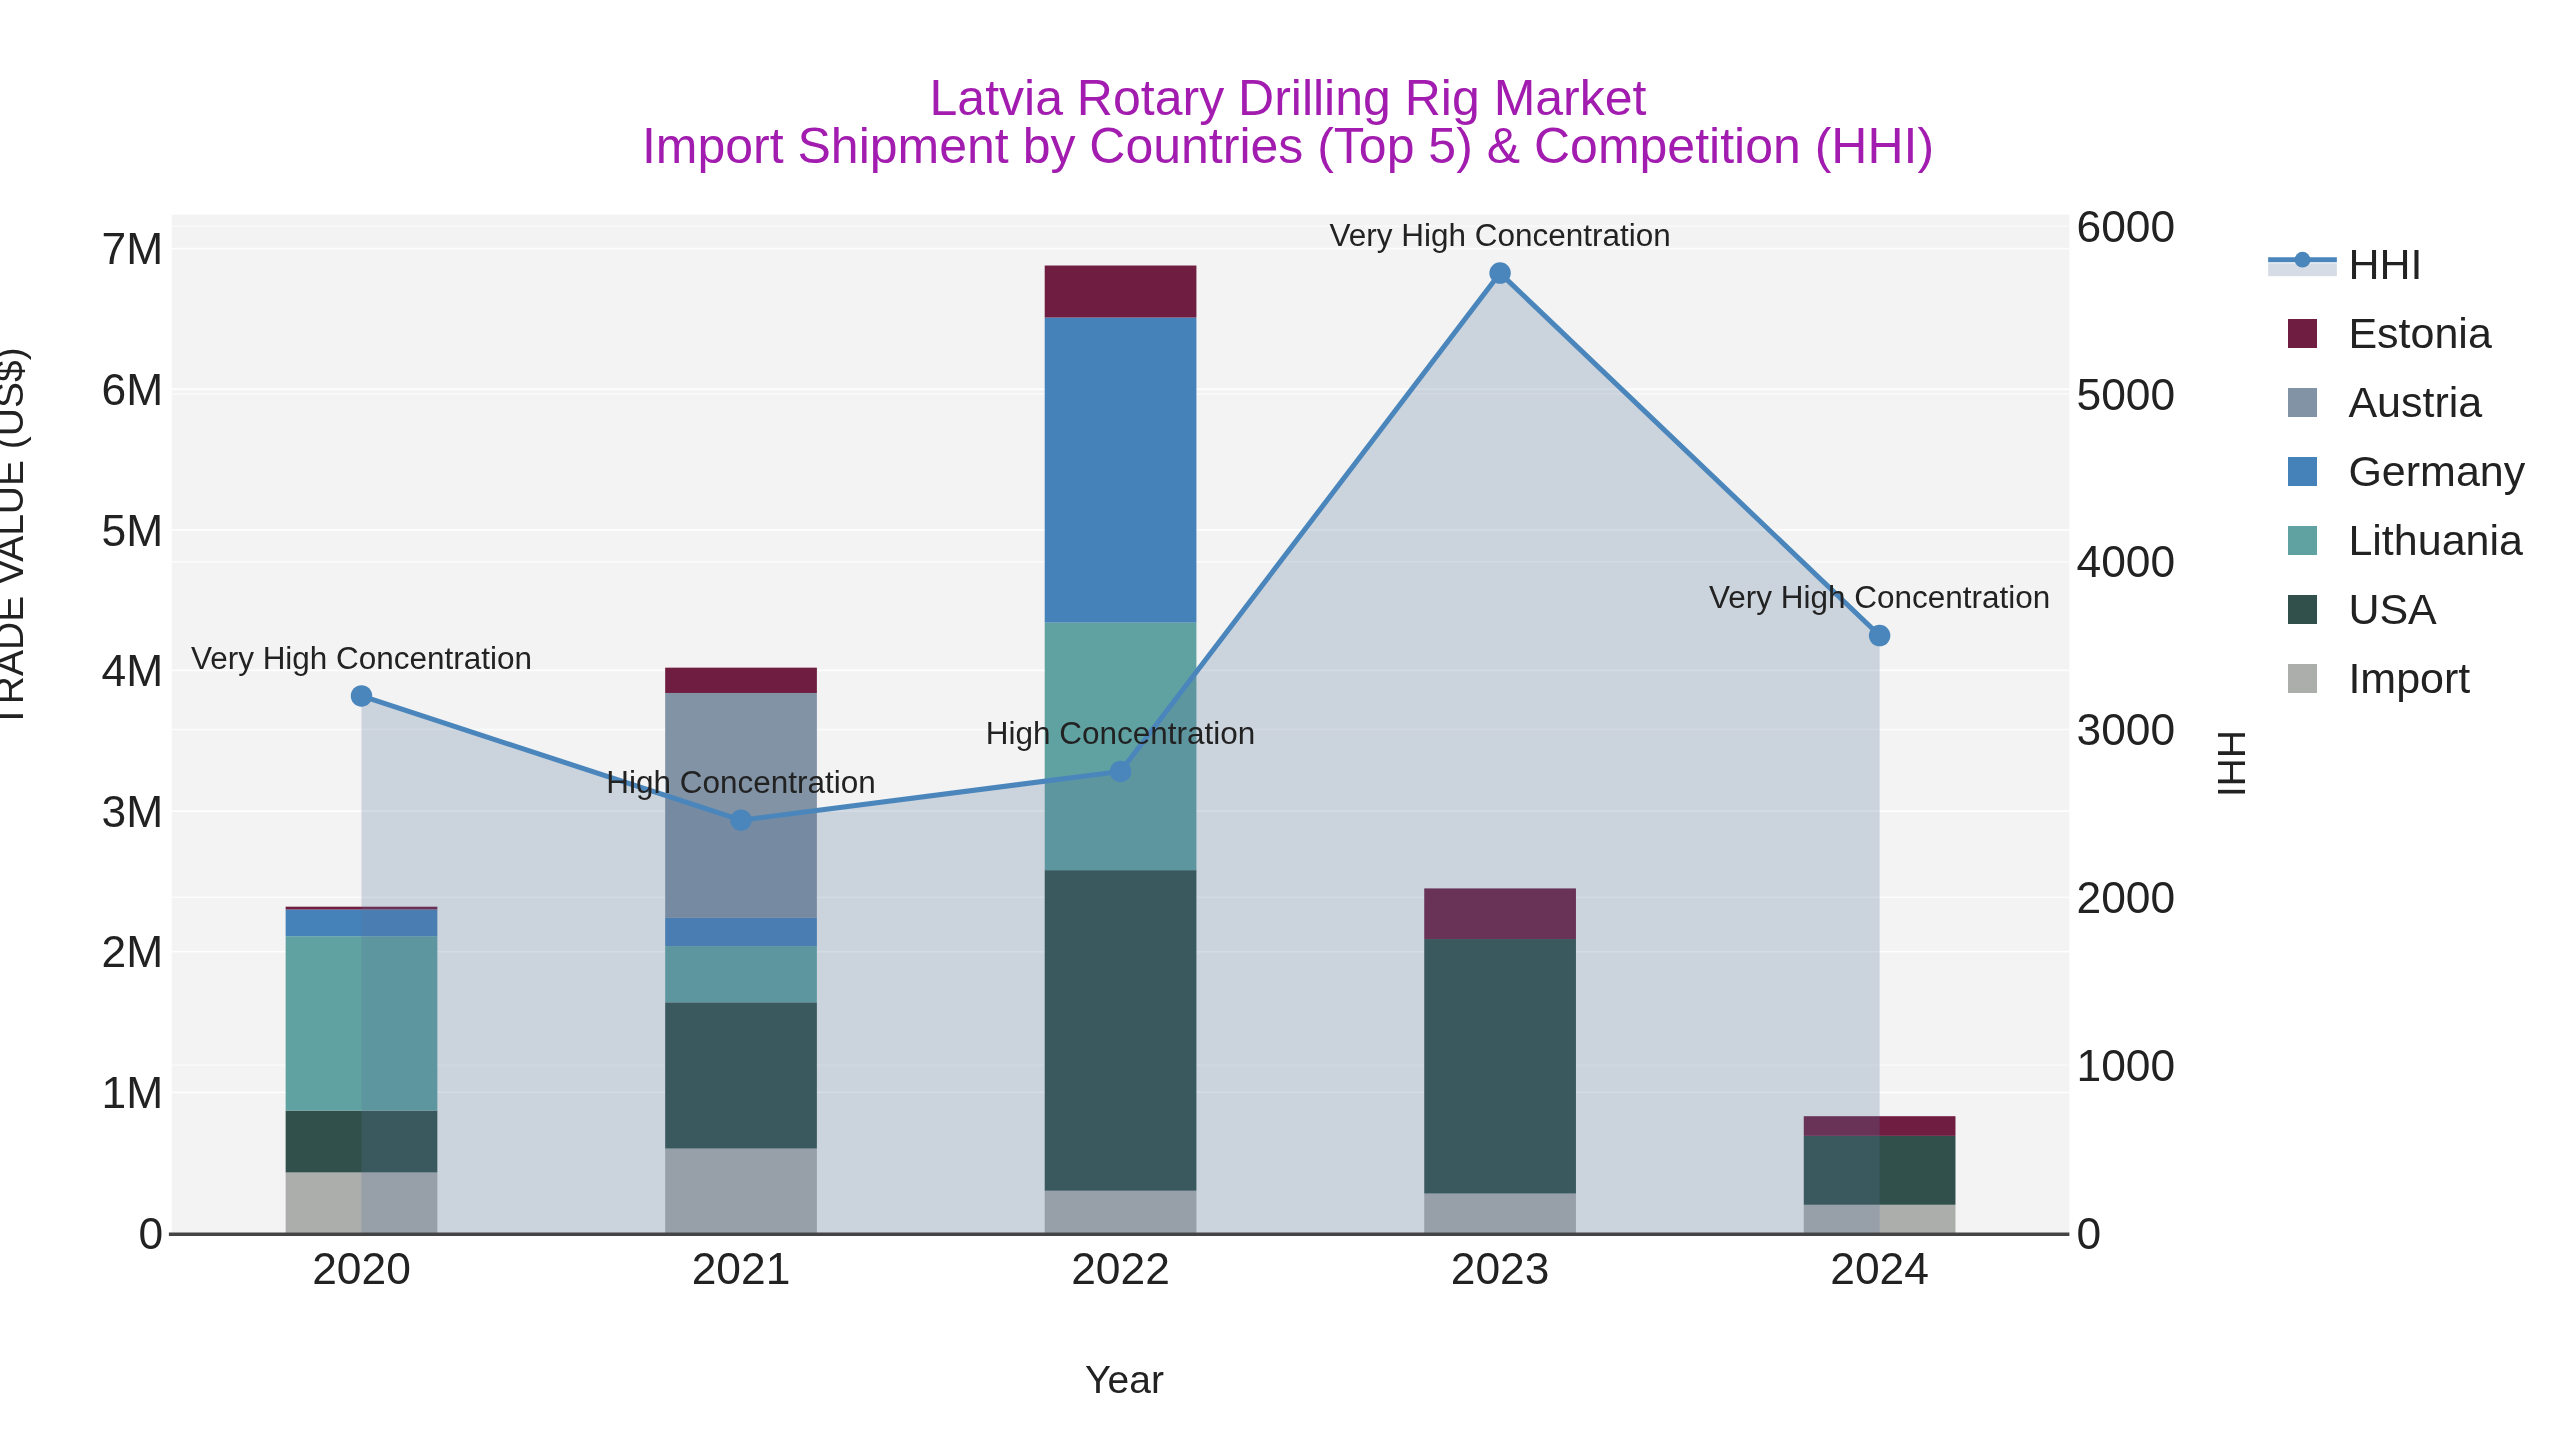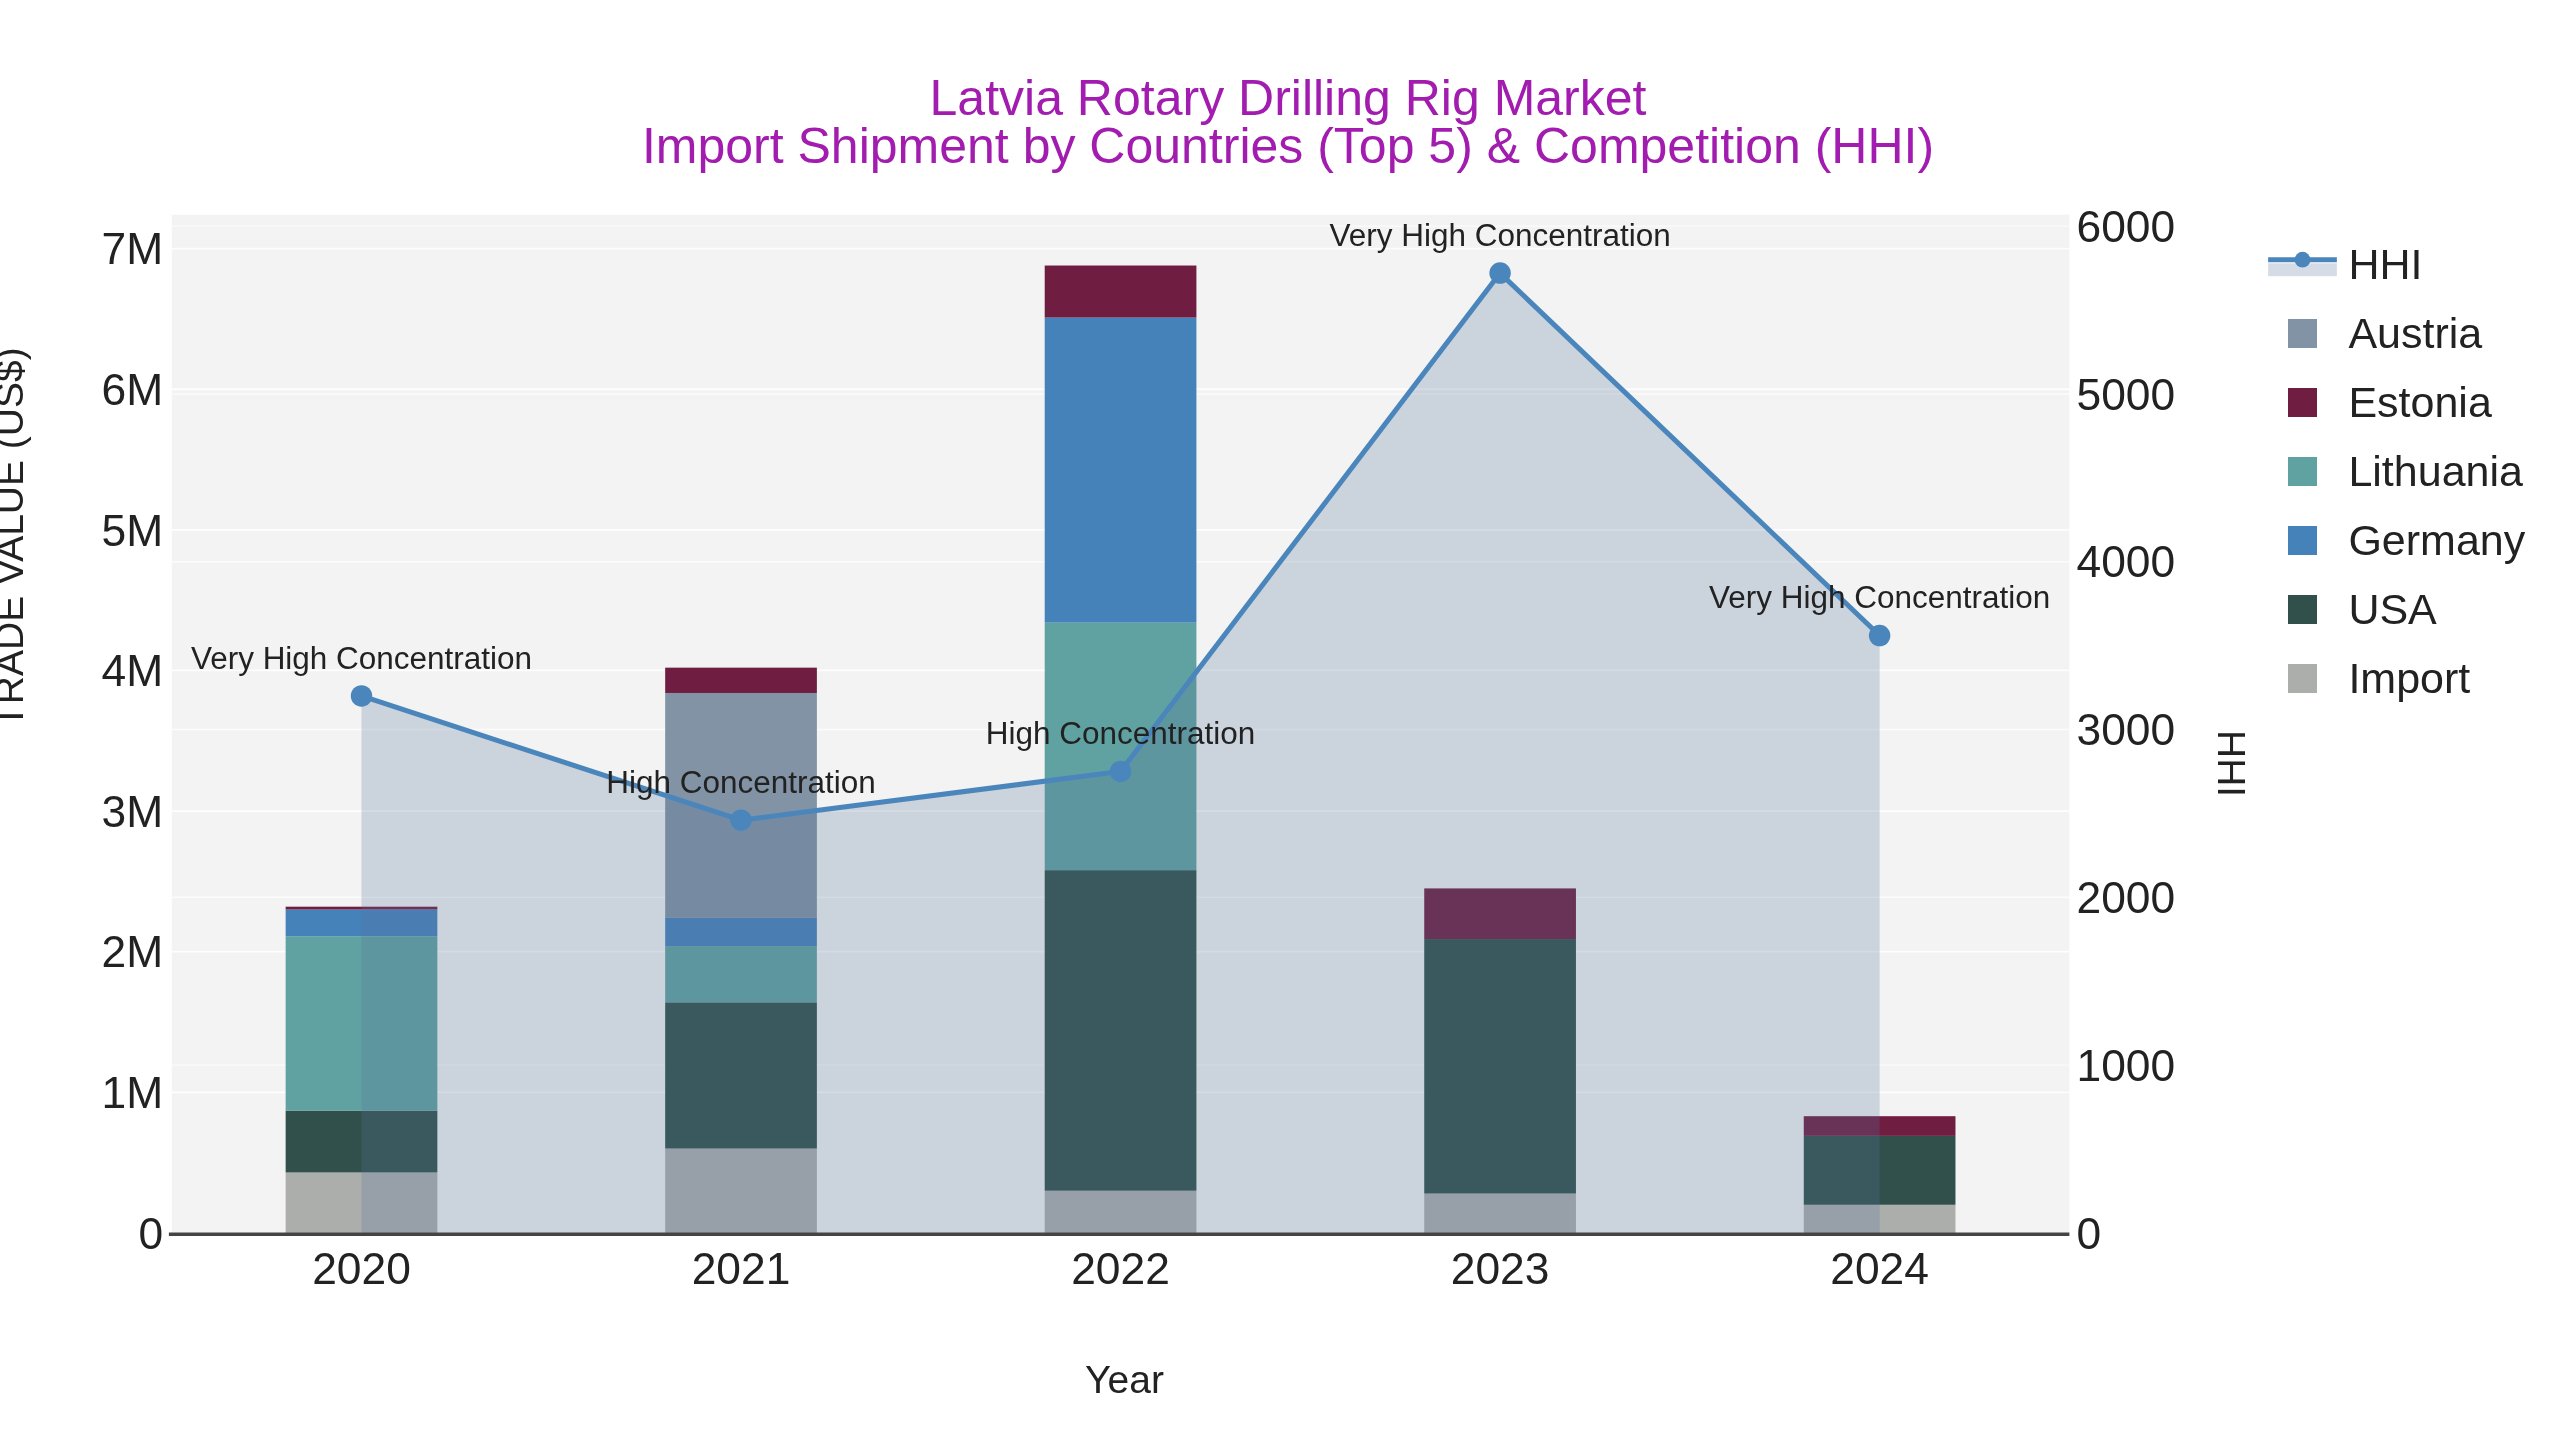--- a/index.html
+++ b/index.html
@@ -166,41 +166,41 @@
           <svg width="69" height="31.5" viewBox="0 0 96 44">
             <rect x="0" y="20" width="96" height="18" fill="rgba(86,114,154,0.25)"></rect>
             <line x1="0" y1="15" x2="96" y2="15" stroke="#4a86bc" stroke-width="7"></line>
             <circle cx="48" cy="15" r="11" fill="#4a86bc"></circle>
           </svg>
         </div>
         <div class="legend-label">HHI</div>
       </div>
       <div class="legend-item">
         <div class="legend-swatch-col">
+          <div class="legend-square" style="background: rgb(111, 29, 64);"></div>
+        </div>
+        <div class="legend-label">Estonia</div>
+      </div>
+      <div class="legend-item">
+        <div class="legend-swatch-col">
           <div class="legend-square" style="background: rgb(129, 147, 165);"></div>
         </div>
         <div class="legend-label">Austria</div>
       </div>
       <div class="legend-item">
         <div class="legend-swatch-col">
-          <div class="legend-square" style="background: rgb(111, 29, 64);"></div>
-        </div>
-        <div class="legend-label">Estonia</div>
+          <div class="legend-square" style="background: rgb(70, 130, 186);"></div>
+        </div>
+        <div class="legend-label">Germany</div>
       </div>
       <div class="legend-item">
         <div class="legend-swatch-col">
           <div class="legend-square" style="background: rgb(96, 162, 162);"></div>
         </div>
         <div class="legend-label">Lithuania</div>
-      </div>
-      <div class="legend-item">
-        <div class="legend-swatch-col">
-          <div class="legend-square" style="background: rgb(70, 130, 186);"></div>
-        </div>
-        <div class="legend-label">Germany</div>
       </div>
       <div class="legend-item">
         <div class="legend-swatch-col">
           <div class="legend-square" style="background: rgb(49, 80, 75);"></div>
         </div>
         <div class="legend-label">USA</div>
       </div>
       <div class="legend-item">
         <div class="legend-swatch-col">
           <div class="legend-square" style="background: rgb(172, 174, 172);"></div>

